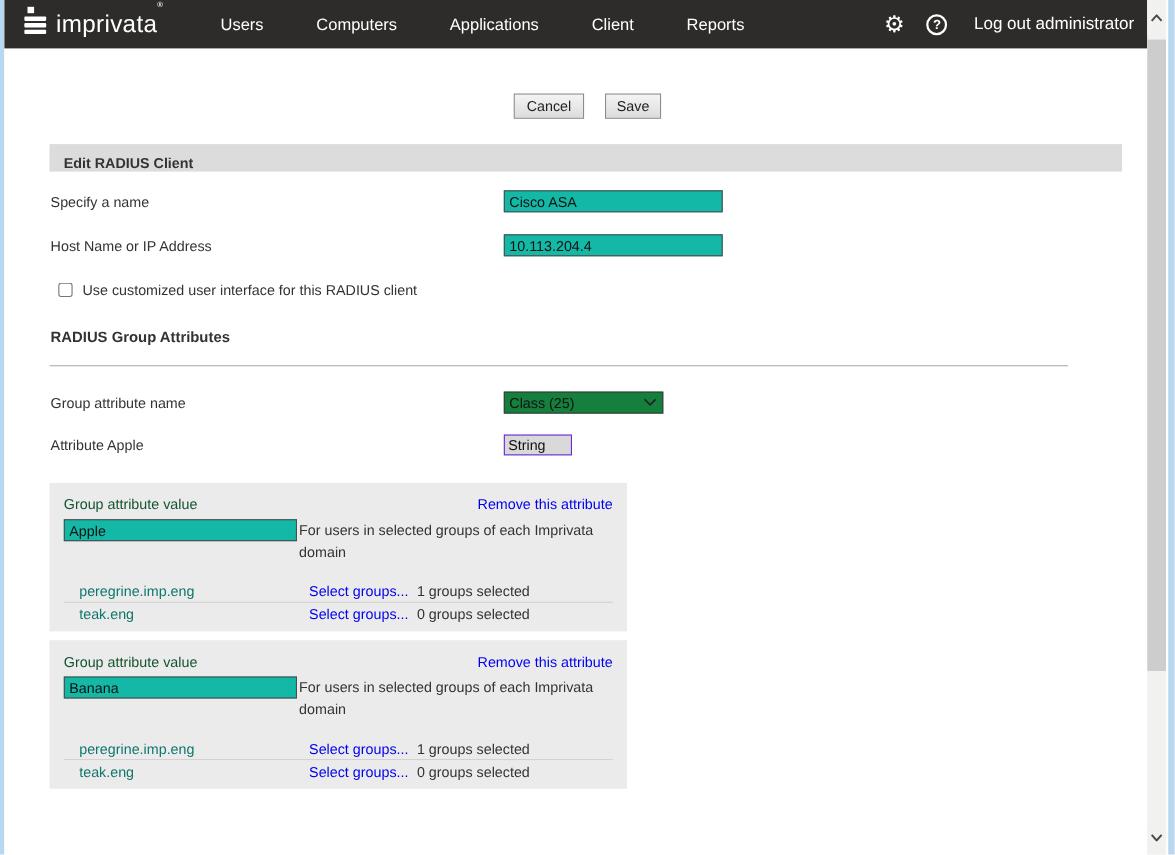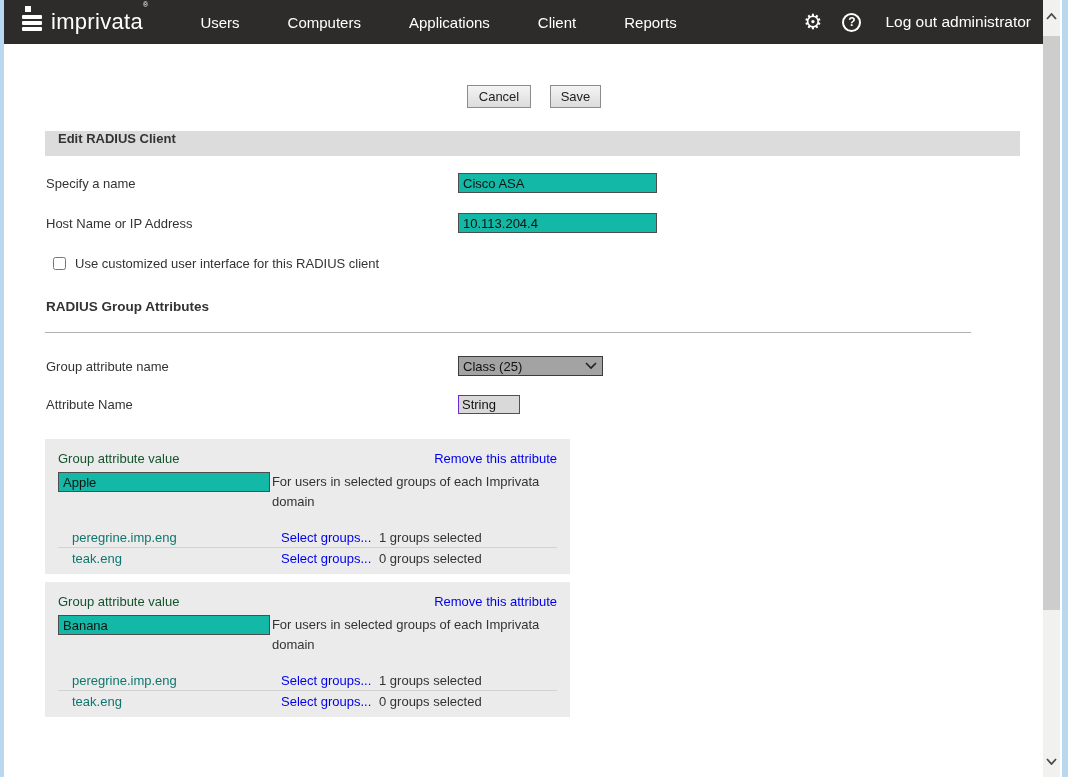--- a/index.html
+++ b/index.html
@@ -30,38 +30,38 @@
 
   
   .content { position:relative; }
   .btn-row { margin-top:41px; display:flex; }
   .btn { height:23px; font-family:"Liberation Sans",sans-serif; font-size:13px; color:#222;
          background:linear-gradient(#f4f4f4,#dcdcdc); border:1px solid #8c8c8c; cursor:pointer; }
   .btn-cancel { margin-left:463px; width:64px; }
   .btn-save { margin-left:19px; width:51px; }
 
   .section-bar { margin:23px 0 0 41px; width:975px; height:25px; background:#dcdcdc;
-                 display:flex; align-items:flex-start; }
+                 display:flex; align-items:flex-end; }
   .section-bar span { font-size:13px; font-weight:bold; color:#333; margin-left:13px; }
 
   .form-row { display:flex; align-items:center; margin-left:42px; }
   .form-label { width:412px; font-size:13px; color:#333; }
   .txt { width:199px; height:20px; border:1px solid #4d4d4d; font-family:"Liberation Sans",sans-serif;
          font-size:13px; color:#111; padding:0 4px; background:#14b8a6; }
   .txt-pwd { font-size:10px; letter-spacing:1.5px; font-weight:bold; }
   .mt17 { margin-top:17px; } .mt20 { margin-top:20px; }
 
   .check-row { margin:23px 0 0 49px; display:flex; align-items:center; }
   .check-row input { width:13px; height:13px; margin-right:9px; }
   .check-row label { font-size:13px; color:#333; }
 
   .group-heading { margin:28px 0 0 42px; font-size:13.5px; font-weight:bold; color:#333; }
   .rule { margin:18px 0 0 41px; width:926px; height:1px; background:#b0b0b0; }
 
-  .select-box { width:145px; height:20px; border:1px solid #3c3c3c; background:#a3a3a3; display:flex;
+  .select-box { width:145px; height:20px; border:1px solid #3c3c3c; background:#15803d; display:flex;
                 align-items:center; cursor:pointer; }
   .select-box span { font-size:13px; color:#111; margin-left:4px; flex:1; }
   .select-box svg { margin-right:5px; }
   .disabled-field { width:62px; height:19px; background:#d9d9d9; border:1px solid #6d28d9;
                     font-size:13px; color:#111; display:flex; align-items:center; padding-left:3px; }
 
   .attr-box { margin-left:41px; width:525px; height:135px; background:#ebebeb; padding:12px 13px 0 13px; }
   .attr-box.first { margin-top:25px; }
   .attr-box.second { margin-top:8px; }
   .attr-head { display:flex; justify-content:space-between; align-items:center; }
@@ -152,21 +152,21 @@
         <span class="form-label">Group attribute name</span>
         <div class="select-box">
           <span>Class (25)</span>
           <svg width="12" height="8" viewBox="0 0 12 8">
             <polyline points="1,1 6,6 11,1" fill="none" stroke="#222" stroke-width="1.6"></polyline>
           </svg>
         </div>
       </div>
 
       <div class="form-row" style="margin-top:19px;">
-        <span class="form-label">Attribute Name</span>
+        <span class="form-label">Attribute Apple</span>
         <div class="disabled-field">String</div>
       </div>
 
       <div class="attr-box first">
         <div class="attr-head">
           <span class="lbl">Group attribute value</span>
           <a class="link">Remove this attribute</a>
         </div>
         <div class="attr-value-row">
           <input class="txt" type="text" value="Apple" style="">

